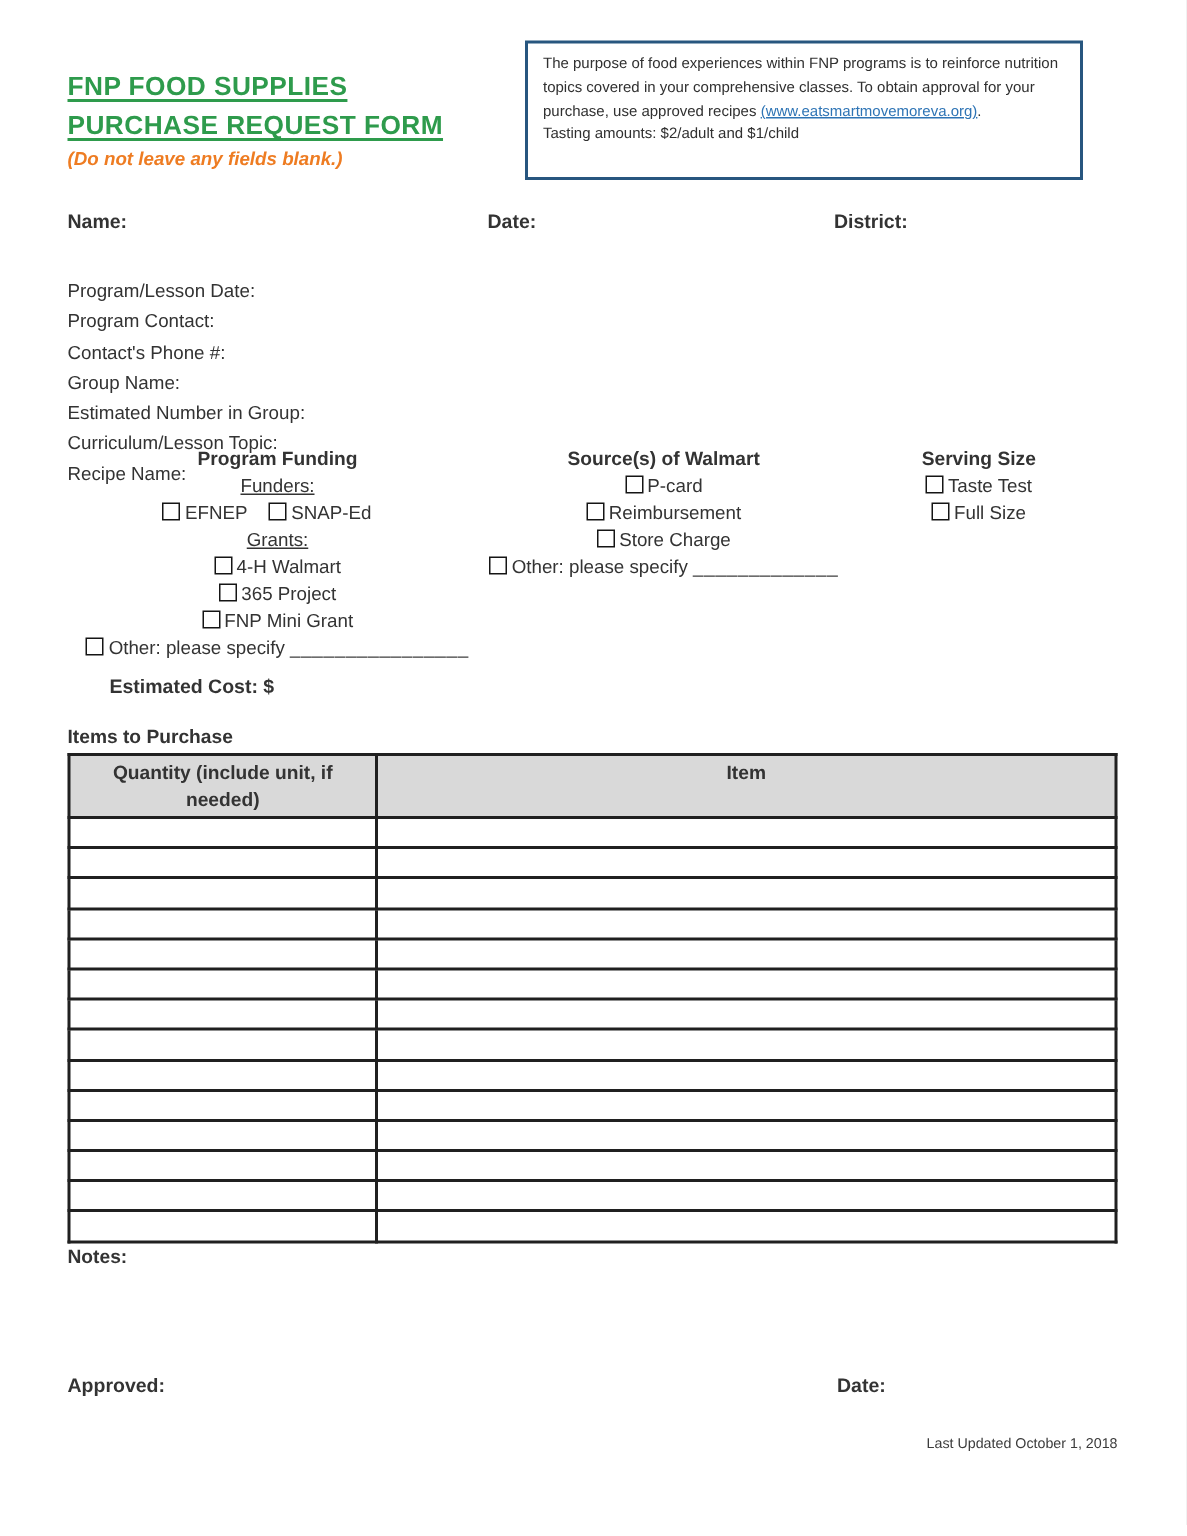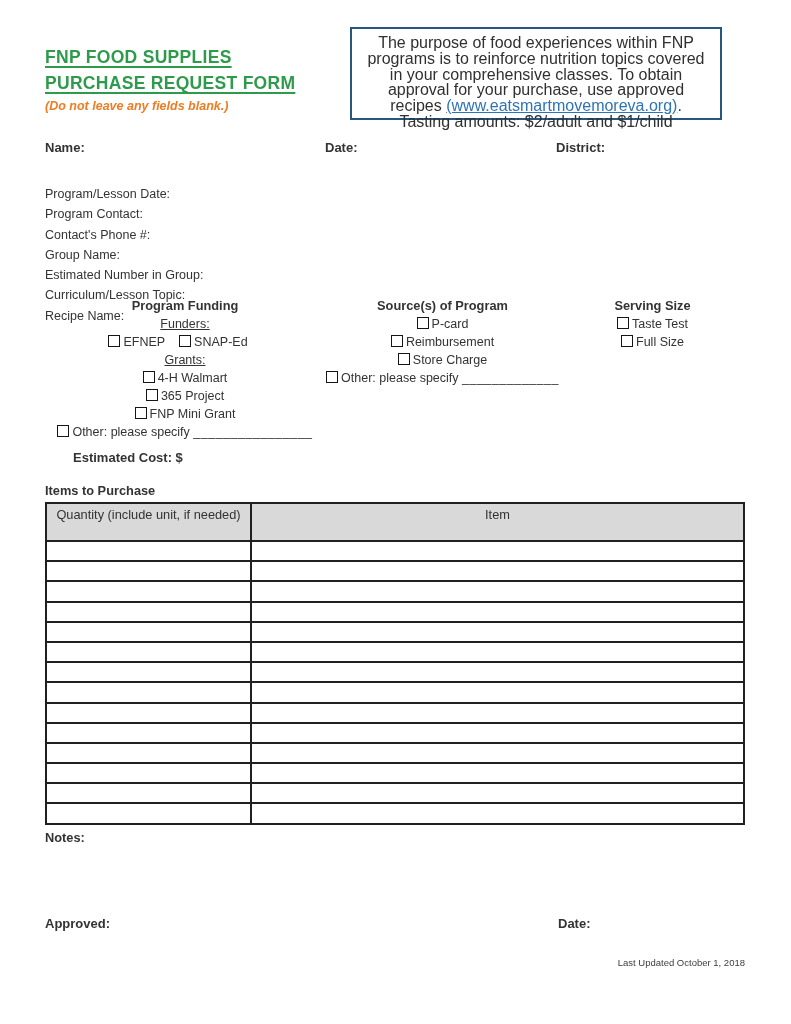--- a/index.html
+++ b/index.html
@@ -21,21 +21,21 @@
     font-size:17.5px; font-weight:bold; color:var(--green);
     text-decoration:underline; text-decoration-thickness:2px; text-underline-offset:3px;
     line-height:26px; letter-spacing:0.3px; white-space:nowrap;
   }
   .subtitle{font-size:12.5px; font-weight:bold; font-style:italic; color:var(--orange); line-height:17px; margin-top:2px;}
 
   
   .info-box{
     position:absolute; left:350px; top:27px; width:372px; height:93px;
     box-sizing:border-box; border:2px solid var(--navy);
-    padding:6px 10px 4px 10px; font-size:16px; line-height:15.8px; color:#303030;text-align:center;
+    padding:6px 10px 4px 10px; font-size:10px; line-height:15.8px; color:#303030;
   }
   .link{color:var(--link); text-decoration:underline; cursor:pointer;}
 
   
   .meta-row{position:absolute; left:45px; top:140px; width:700px; height:20px;}
   .meta-row span{position:absolute; top:0; font-weight:bold; font-size:13px; white-space:nowrap;}
   .meta-name{left:0;} .meta-date{left:280px;} .meta-district{left:511px;}
 
   
   .field-list{position:absolute; left:45px; top:144px; width:400px;margin-top:40px;}
@@ -56,21 +56,21 @@
 
   
   .est-cost{position:absolute; left:45px; top:450px; font-size:13px;padding-left:28px;}
   .items-heading{position:absolute; left:45px; top:483px; font-size:12.8px;}
   .items-table{
     position:absolute; left:45px; top:502px; width:700px;
     border-collapse:collapse; table-layout:fixed;
   }
   .items-table th{
     background:var(--table_header_bg); border:2px solid var(--line);
-    font-size:12.8px; font-weight:normal; text-align:center; vertical-align:top;
+    font-size:12.8px; font-weight:bold; text-align:center; vertical-align:top;
     padding:2px 4px; line-height:18px; height:38px; box-sizing:border-box;
   }
   .items-table .qty-col{width:205px;}
   .items-table td{border:2px solid var(--line); height:18.2px; padding:0 4px;}
 
   .notes{position:absolute; left:45px; top:830px; font-size:12.8px;}
 
   .approval-row{position:absolute; left:45px; top:916px; width:700px; height:20px;}
   .approval-row span{position:absolute; top:0; font-weight:bold; font-size:13px;}
   .appr-label{left:0;} .appr-date{left:513px;}
@@ -127,21 +127,21 @@
       <div>
 
       <div class="cbopt"><span class="cb"></span><span>4-H Walmart</span></div>
           <div class="cbopt"><span class="cb"></span><span>365 Project</span></div>
           <div class="cbopt"><span class="cb"></span><span>FNP Mini Grant</span></div>
         </div>
       <div class="cbopt"><span class="cb"></span><span>Other: please specify </span><span class="blank">________________</span></div>
     </div>
 
     <div class="col col-source">
-      <div class="sec-h">Source(s) of Program</div>
+      <div class="sec-h">Source(s) of Walmart</div>
       <div>
 
       <div class="cbopt"><span class="cb"></span><span>P-card</span></div>
           <div class="cbopt"><span class="cb"></span><span>Reimbursement</span></div>
           <div class="cbopt"><span class="cb"></span><span>Store Charge</span></div>
         </div>
       <div class="cbopt"><span class="cb"></span><span>Other: please specify </span><span class="blank">_____________</span></div>
     </div>
 
     <div class="col col-serving">

